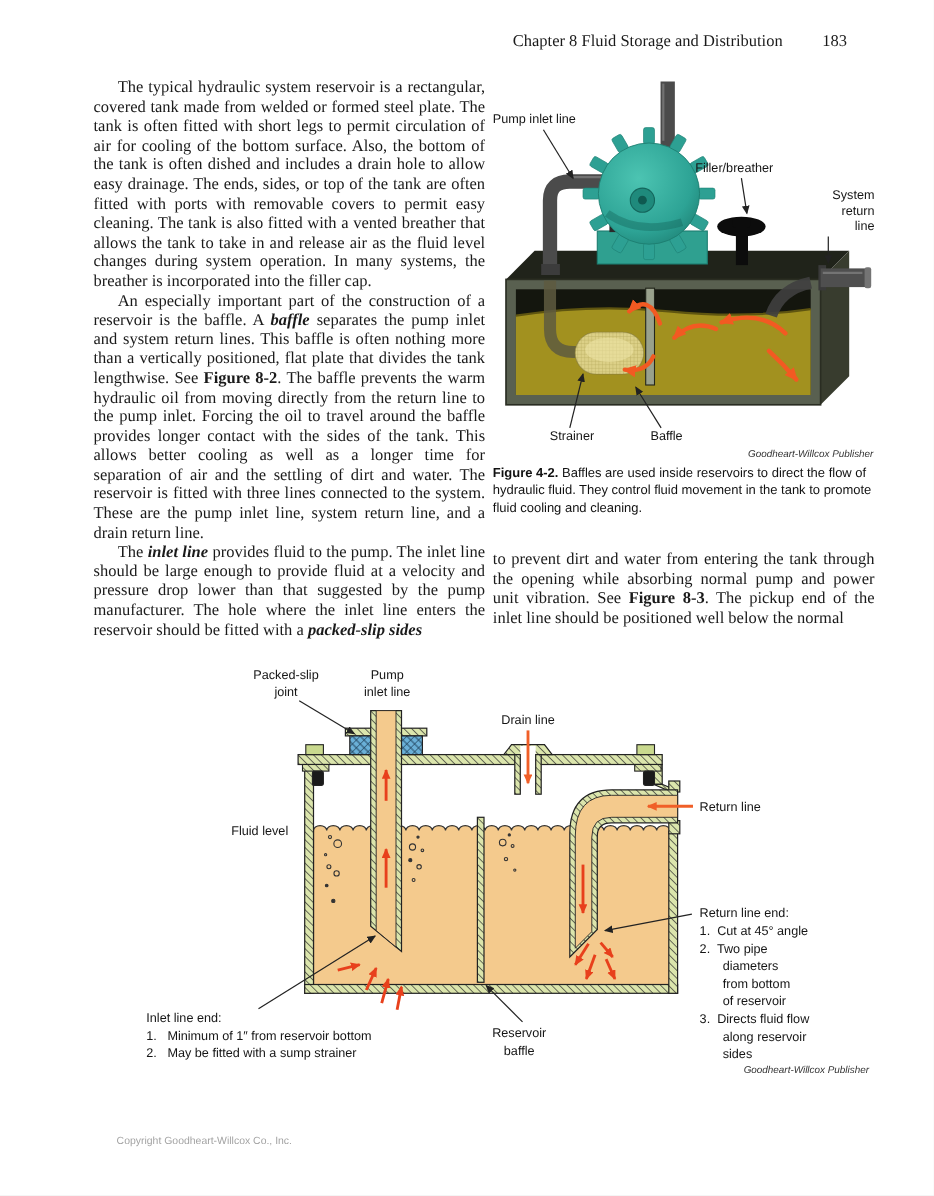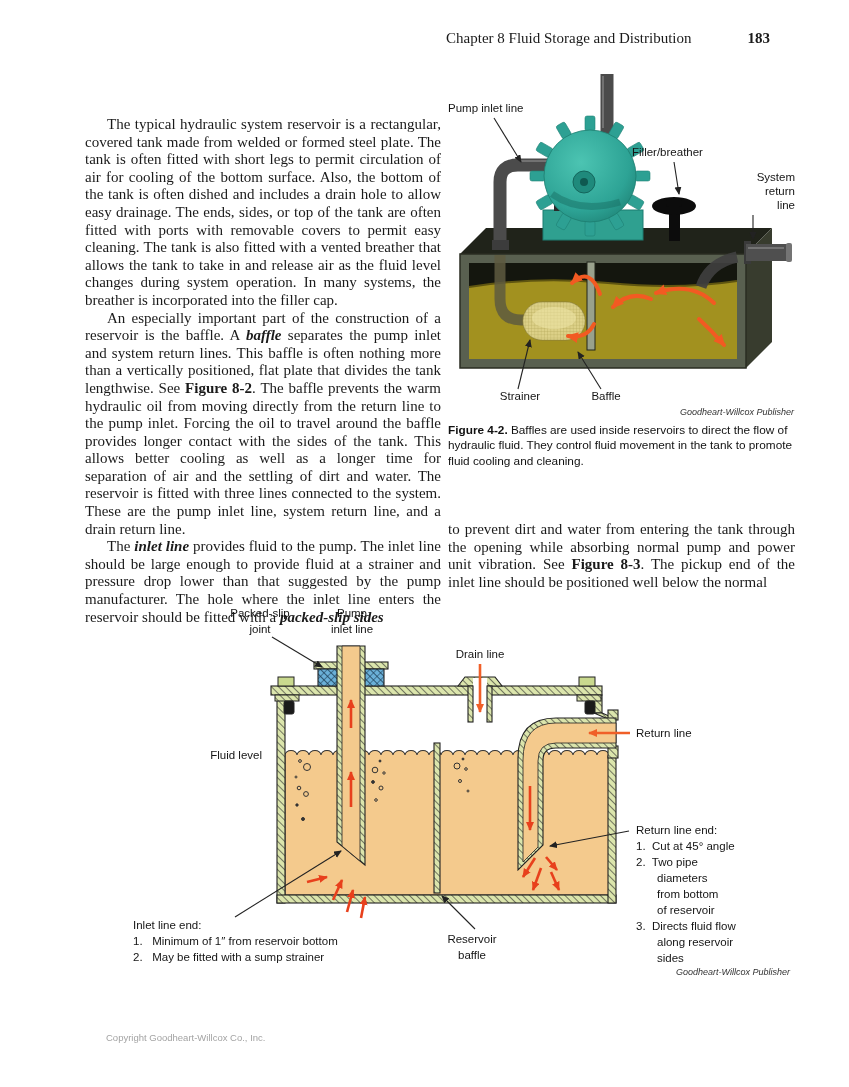--- a/index.html
+++ b/index.html
@@ -1,30 +1,30 @@
 <!DOCTYPE html>
 <html><head>
 <meta charset="utf-8">
 <style>
   html,body{margin:0;padding:0;background:#e8e8e8;}
   .page{position:relative;width:849px;height:1087px;background:#ffffff;margin:0 auto;
         font-family:"Liberation Serif",serif;color:#1a1a1a;overflow:hidden;}
   .running-head{position:absolute;top:30px;left:0;width:770px;text-align:right;font-size:15px;}
   .running-head .chap{margin-right:36px;margin-left:14px;}
-  .running-head .pagenum{font-weight:bold;margin-left:20px;}
+  .running-head .pagenum{font-weight:normal;}
   .col-left{position:absolute;left:85px;top:72px;width:356px;font-size:15px;line-height:17.6px;
-            text-align:justify;margin-top:44px;}
+            text-align:justify;}
   .col-left p{margin:0;text-indent:22px;}
   .fig-caption{position:absolute;font-family:"Liberation Sans",sans-serif;font-size:11.8px;
                line-height:15.4px;color:#111;text-align:left;}
   .cap-82{left:448px;top:423px;width:348px;}
   .cap-83{left:85px;top:985px;width:712px;}
   .fig-caption b{font-weight:bold;}
   .col-right-para{position:absolute;left:448px;top:501px;width:347px;font-size:15px;
-                  line-height:17.6px;text-align:justify;margin-top:20px;}
+                  line-height:17.6px;text-align:justify;}
   .col-right-para p{margin:0;}
   .copyright{position:absolute;left:85px;top:1032px;font-family:"Liberation Sans",sans-serif;
              font-size:9.5px;color:#a3a3a3;margin-left:21px;}
   svg{position:absolute;overflow:visible;}
   #fig82{left:448px;top:72px;}
   #fig83{left:85px;top:600px;}
   svg text{font-family:"Liberation Sans",sans-serif;font-size:11.5px;fill:#151515;}
   svg text.pre{white-space:pre;}
   svg text.credit{font-size:9px;font-style:italic;fill:#333;}
   svg text.mid{text-anchor:middle;}
@@ -39,21 +39,21 @@
 
 <div class="page">
 
   <div class="running-head">
     <span class="chap">Chapter 8  Fluid Storage and Distribution</span><span class="pagenum">183</span>
   </div>
 
   <div class="col-left">
     <p><span>The typical hydraulic system reservoir is a rectangular, covered tank made from welded or formed steel plate. The tank is often fitted with short legs to permit circulation of air for cooling of the bottom surface. Also, the bottom of the tank is often dished and includes a drain hole to allow easy drainage. The ends, sides, or top of the tank are often fitted with ports with removable covers to permit easy cleaning. The tank is also fitted with a vented breather that allows the tank to take in and release air as the fluid level changes during system operation. In many systems, the breather is incorporated into the filler cap.</span></p>
     <p><span>An especially important part of the construction of a reservoir is the baffle. A </span><b><i>baffle</i></b><span> separates the pump inlet and system return lines. This baffle is often nothing more than a vertically positioned, flat plate that divides the tank lengthwise. See </span><b>Figure 8-2</b><span>. The baffle prevents the warm hydraulic oil from moving directly from the return line to the pump inlet. Forcing the oil to travel around the baffle provides longer contact with the sides of the tank. This allows better cooling as well as a longer time for separation of air and the settling of dirt and water. The reservoir is fitted with three lines connected to the system. These are the pump inlet line, system return line, and a drain return line.</span></p>
-    <p><span>The </span><b><i>inlet line</i></b><span> provides fluid to the pump. The inlet line should be large enough to provide fluid at a strainer and pressure drop lower than that suggested by the pump manufacturer. The hole where the inlet line enters the reservoir should be fitted with a </span><b><i>packed-slip sides</i></b></p>
+    <p><span>The </span><b><i>inlet line</i></b><span> provides fluid to the pump. The inlet line should be large enough to provide fluid at a velocity and pressure drop lower than that suggested by the pump manufacturer. The hole where the inlet line enters the reservoir should be fitted with a </span><b><i>packed-slip sides</i></b></p>
   </div>
 
   <svg id="fig82" width="350" height="348" viewBox="0 0 350 348">
     <defs>
       <radialGradient id="pumpGrad" cx="40%" cy="35%" r="75%">
         <stop offset="0%" stop-color="#4cc4b2"></stop>
         <stop offset="70%" stop-color="#2da395"></stop>
         <stop offset="100%" stop-color="#1f8376"></stop>
       </radialGradient>
       <pattern id="hatch" width="5" height="5" patternUnits="userSpaceOnUse" patternTransform="rotate(-45)">

